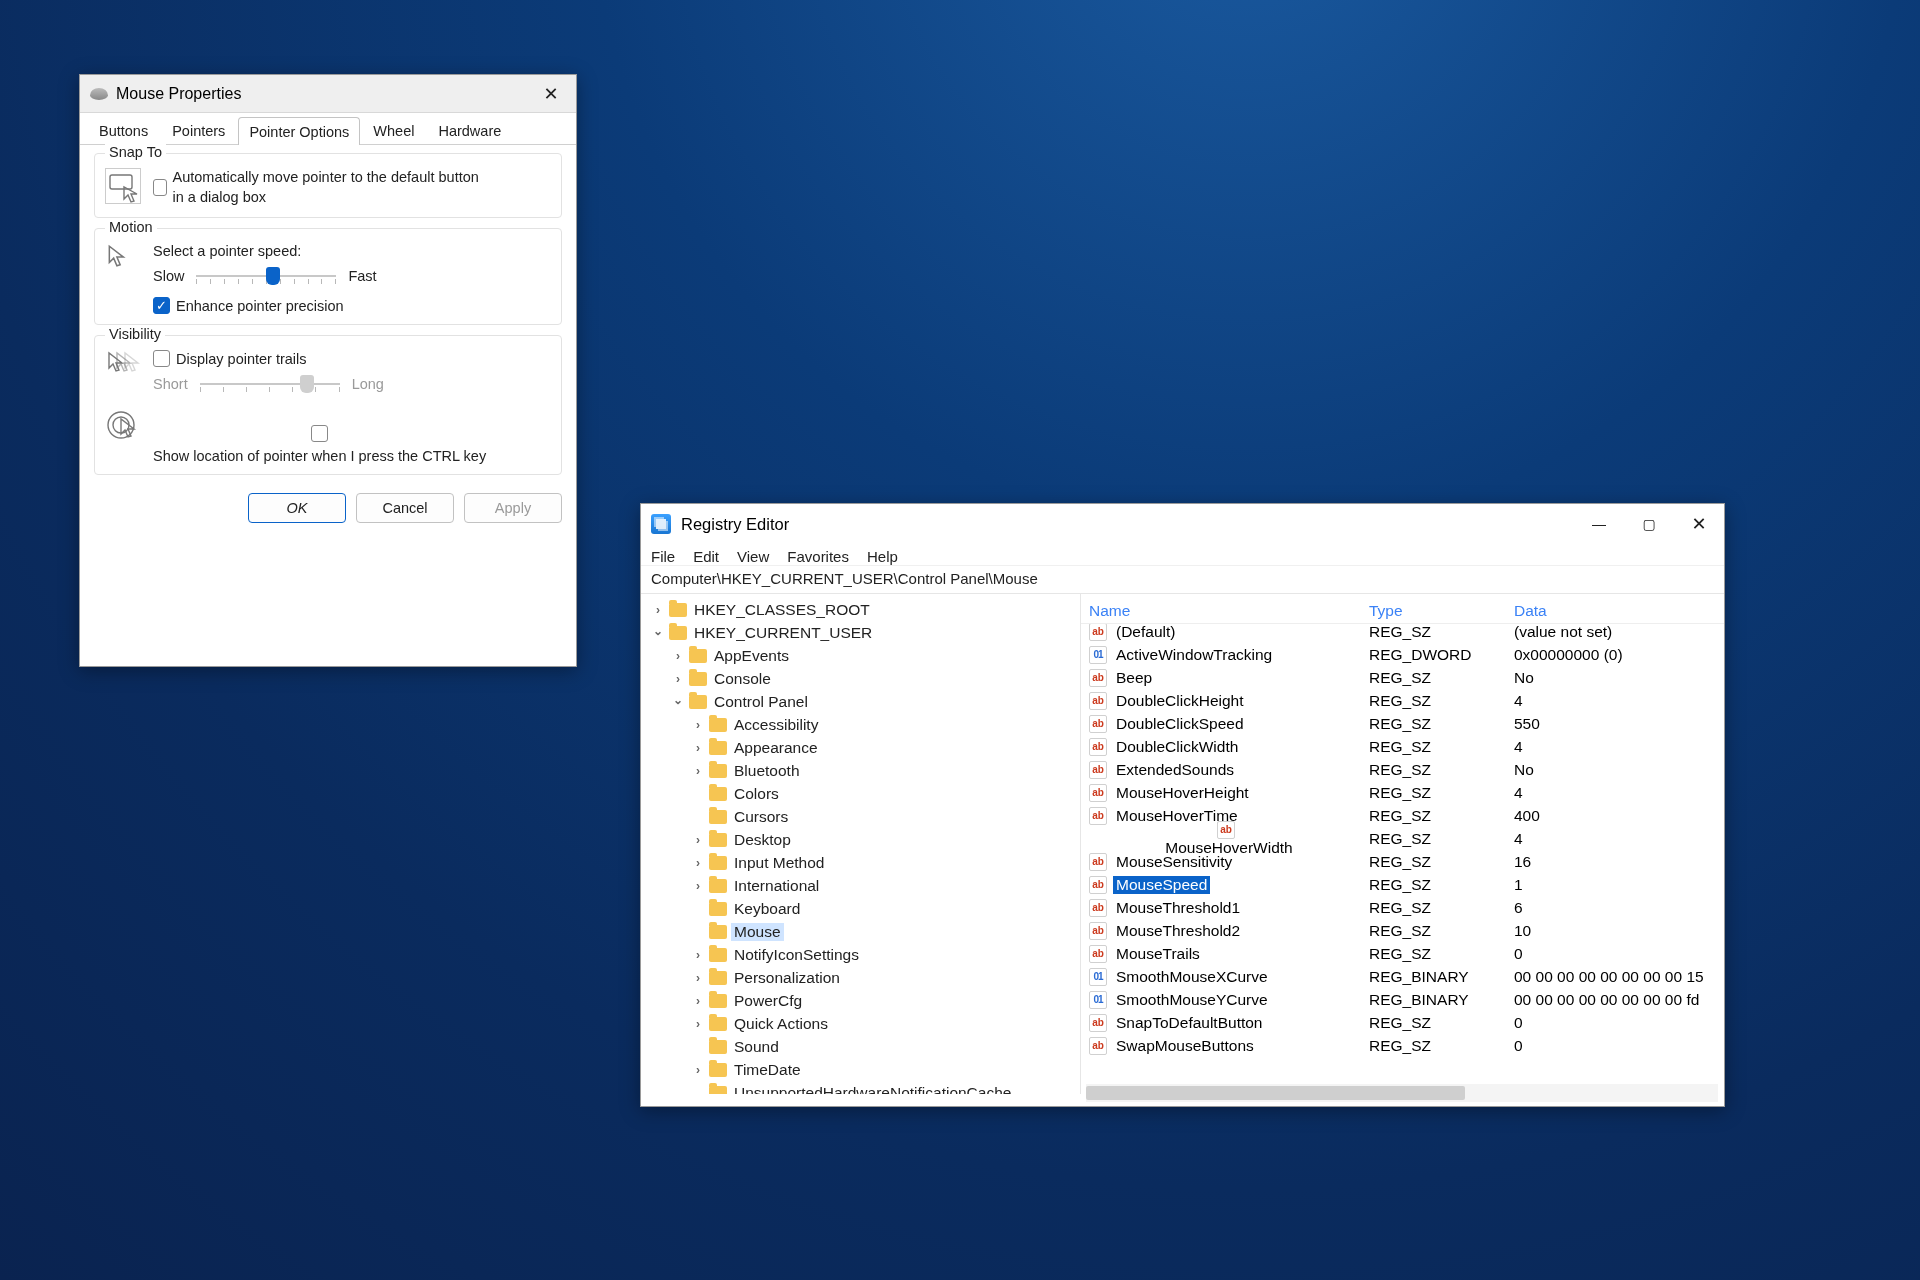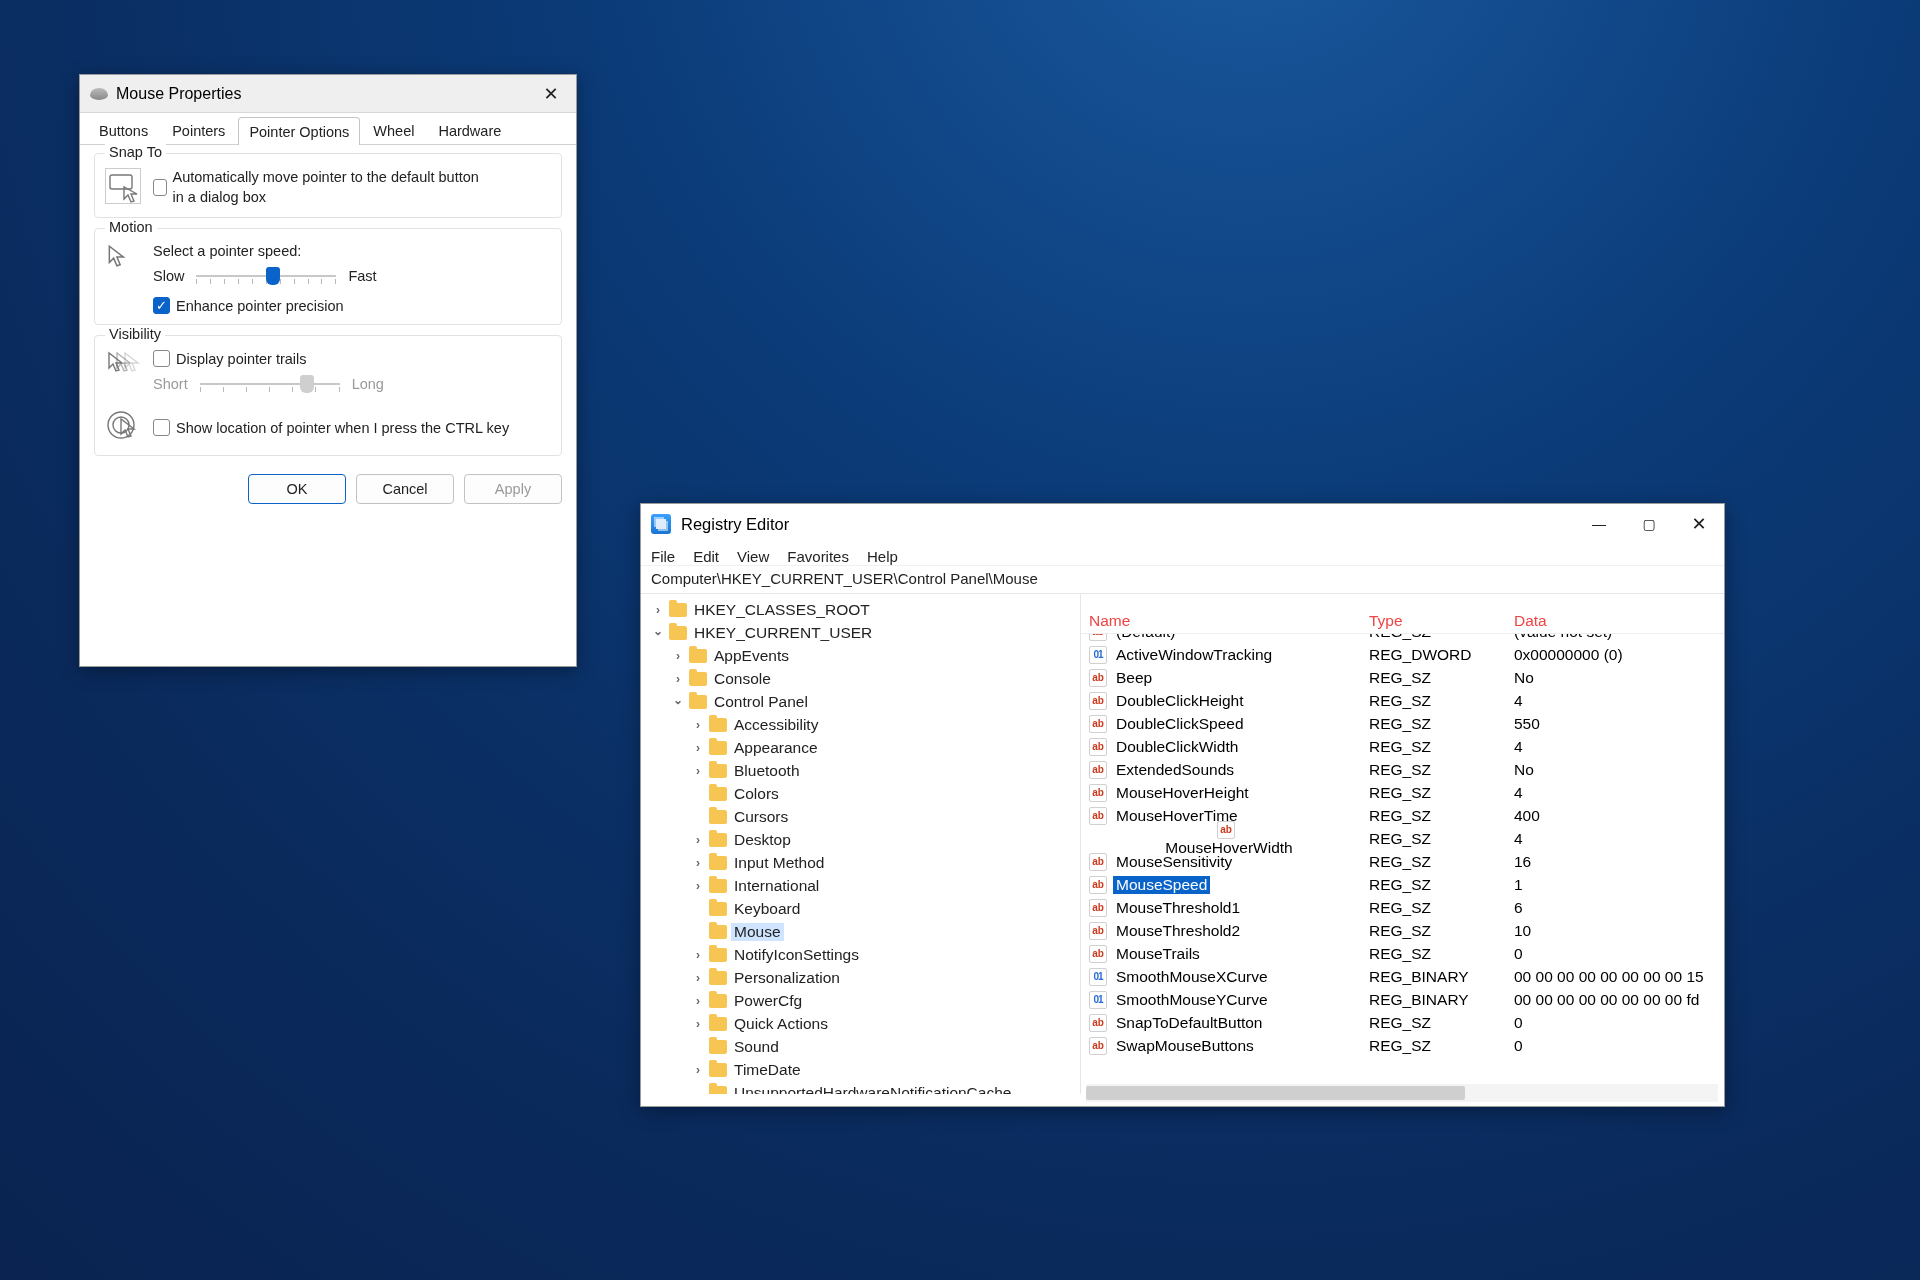--- a/index.html
+++ b/index.html
@@ -91,21 +91,21 @@
   .trailslider .thumb { background:#cfcfcf; }
   .dlg-buttons {
     display:flex; justify-content:flex-end; gap:10px;
     padding: 8px 14px 14px; background:#fff;
   }
   .btn {
     min-width: 98px; height:30px; border:1px solid #c2c2c2; background:#fdfdfd;
     border-radius:4px; font-size:14.5px; color:#222;
     display:flex; align-items:center; justify-content:center;
   }
-  .btn.primary { border:1.5px solid #0a63c9; }
+  .btn.primary { border:1.5px solid #0a63c9;font-style:italic; }
   .btn.disabled { color:#9a9a9a; }
   
   .mono-stroke { stroke:#777; fill:none; stroke-width:1.4; }
 
   
   #regedit { left: 640px; top: 503px; width: 1085px; height: 604px; background:#fff; }
   #regedit .titlebar { height: 40px; font-size:16.5px; background:#fff; border-bottom:none; }
   .regicon {
     width:20px; height:20px; margin-right:10px; border-radius:3px;
     background:linear-gradient(#3aa0ff,#1976d2);
@@ -128,21 +128,21 @@
   }
   .caret.open { transform: rotate(0deg); }
   .caret::before { content:"›"; display:block; font-weight:bold; }
   .caret.open::before { content:"⌄"; position:relative; top:-2px;}
   .caret.none { visibility:hidden; }
   .foldericon {
     width:18px; height:14px; background:#f6c552; border-radius:2px; position:relative; flex-shrink:0;
   }
   .foldericon::before { content:""; position:absolute; left:0; top:-3px; width:8px; height:4px; background:#f6c552; border-radius:2px 2px 0 0; }
   .values { flex:1; overflow:auto; font-size:15.5px; }
-  .values .cols { display:flex; height:26px; align-items:center; border-bottom:1px solid #eee; color:#ef4444; padding-left:8px; position:sticky; top:14px; background:#fff;}
+  .values .cols { display:flex; height:26px; align-items:center; border-bottom:1px solid #eee; color:#3b82f6; padding-left:8px; position:sticky; top:4px; background:#fff;}
   .col-name { width:280px; }
   .col-type { width:145px; }
   .col-data { flex:1; }
   .vrow { display:flex; align-items:center; height:23px; padding-left:8px; }
   .vrow.sel .vname { background:#0a63c9; color:#fff; }
   .vicon {
     width:18px; height:18px; margin-right:6px; border:1px solid #d0d0d0; border-radius:2px;
     display:flex; align-items:center; justify-content:center; font-size:10px; font-weight:bold;
     background:#fff;
   }
@@ -277,21 +277,21 @@
 
 
       <div class="row" style="margin-top:14px;">
         <div class="section-icon" style="border:none;">
           <svg width="36" height="36" viewBox="0 0 36 36">
             <circle cx="16" cy="16" r="13" class="mono-stroke"></circle>
             <circle cx="16" cy="16" r="8" class="mono-stroke"></circle>
             <path class="mono-stroke" d="M16 10 L16 25 L20 21 L23 28 L26 27 L23 20 L29 20 Z"></path>
           </svg>
         </div>
-        <div class="chk" style="margin-top:10px;">
+        <div class="chk" style="margin-top:16px;flex-direction:column;">
           <span class="chkbox"></span>
           <span>Show location of pointer when I press the CTRL key</span>
         </div>
       </div>
     </div>
   </div>
 
   <div class="dlg-buttons">
     <div class="btn primary">OK</div>
     <div class="btn">Cancel</div>

